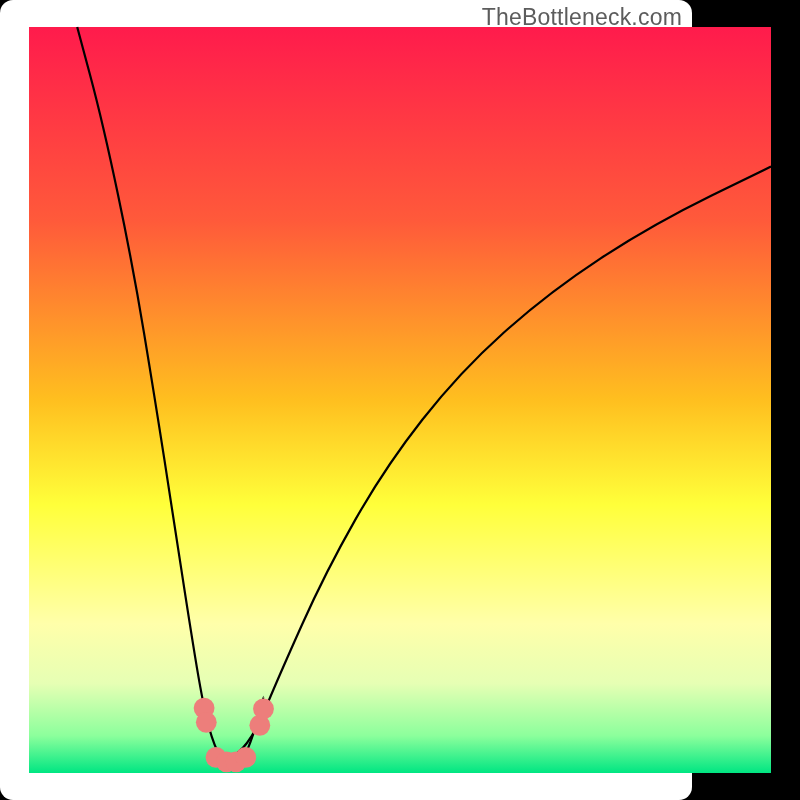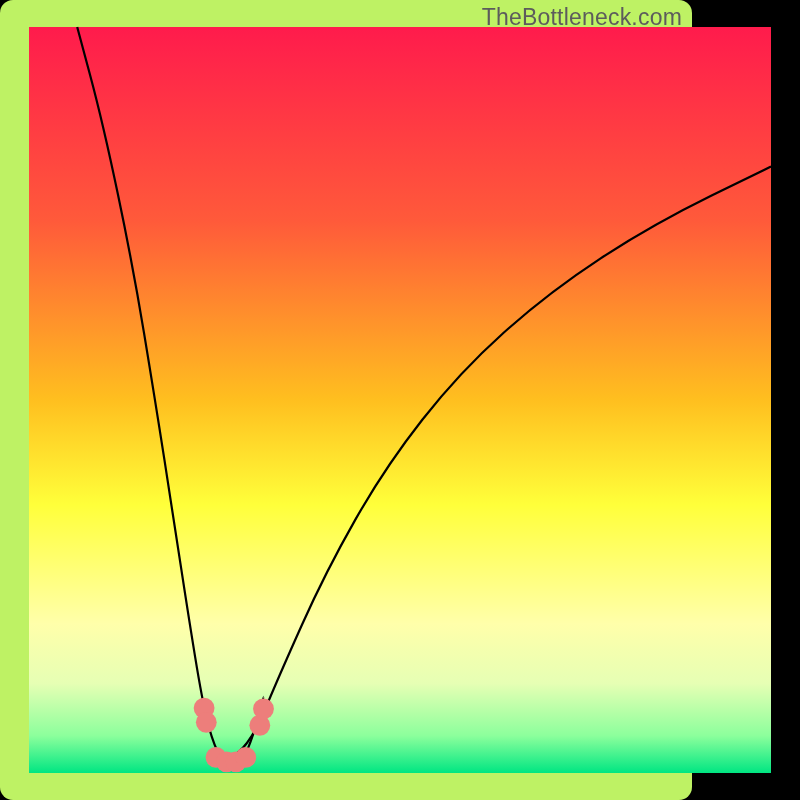--- a/index.html
+++ b/index.html
@@ -10,21 +10,21 @@
     background: #000;
     overflow: hidden;
     font-family: Arial, Helvetica, sans-serif;
   }
   .frame {
     position: absolute;
     left: 0;
     top: 0;
     width: 692px;
     height: 800px;
-    background: #bef264;
+    background: #ffffff;
     border-radius: 13px;
   }
   .plot {
     position: absolute;
     left: 29px;
     top: 27px;
     width: 742px;
     height: 746px;
     
   }

